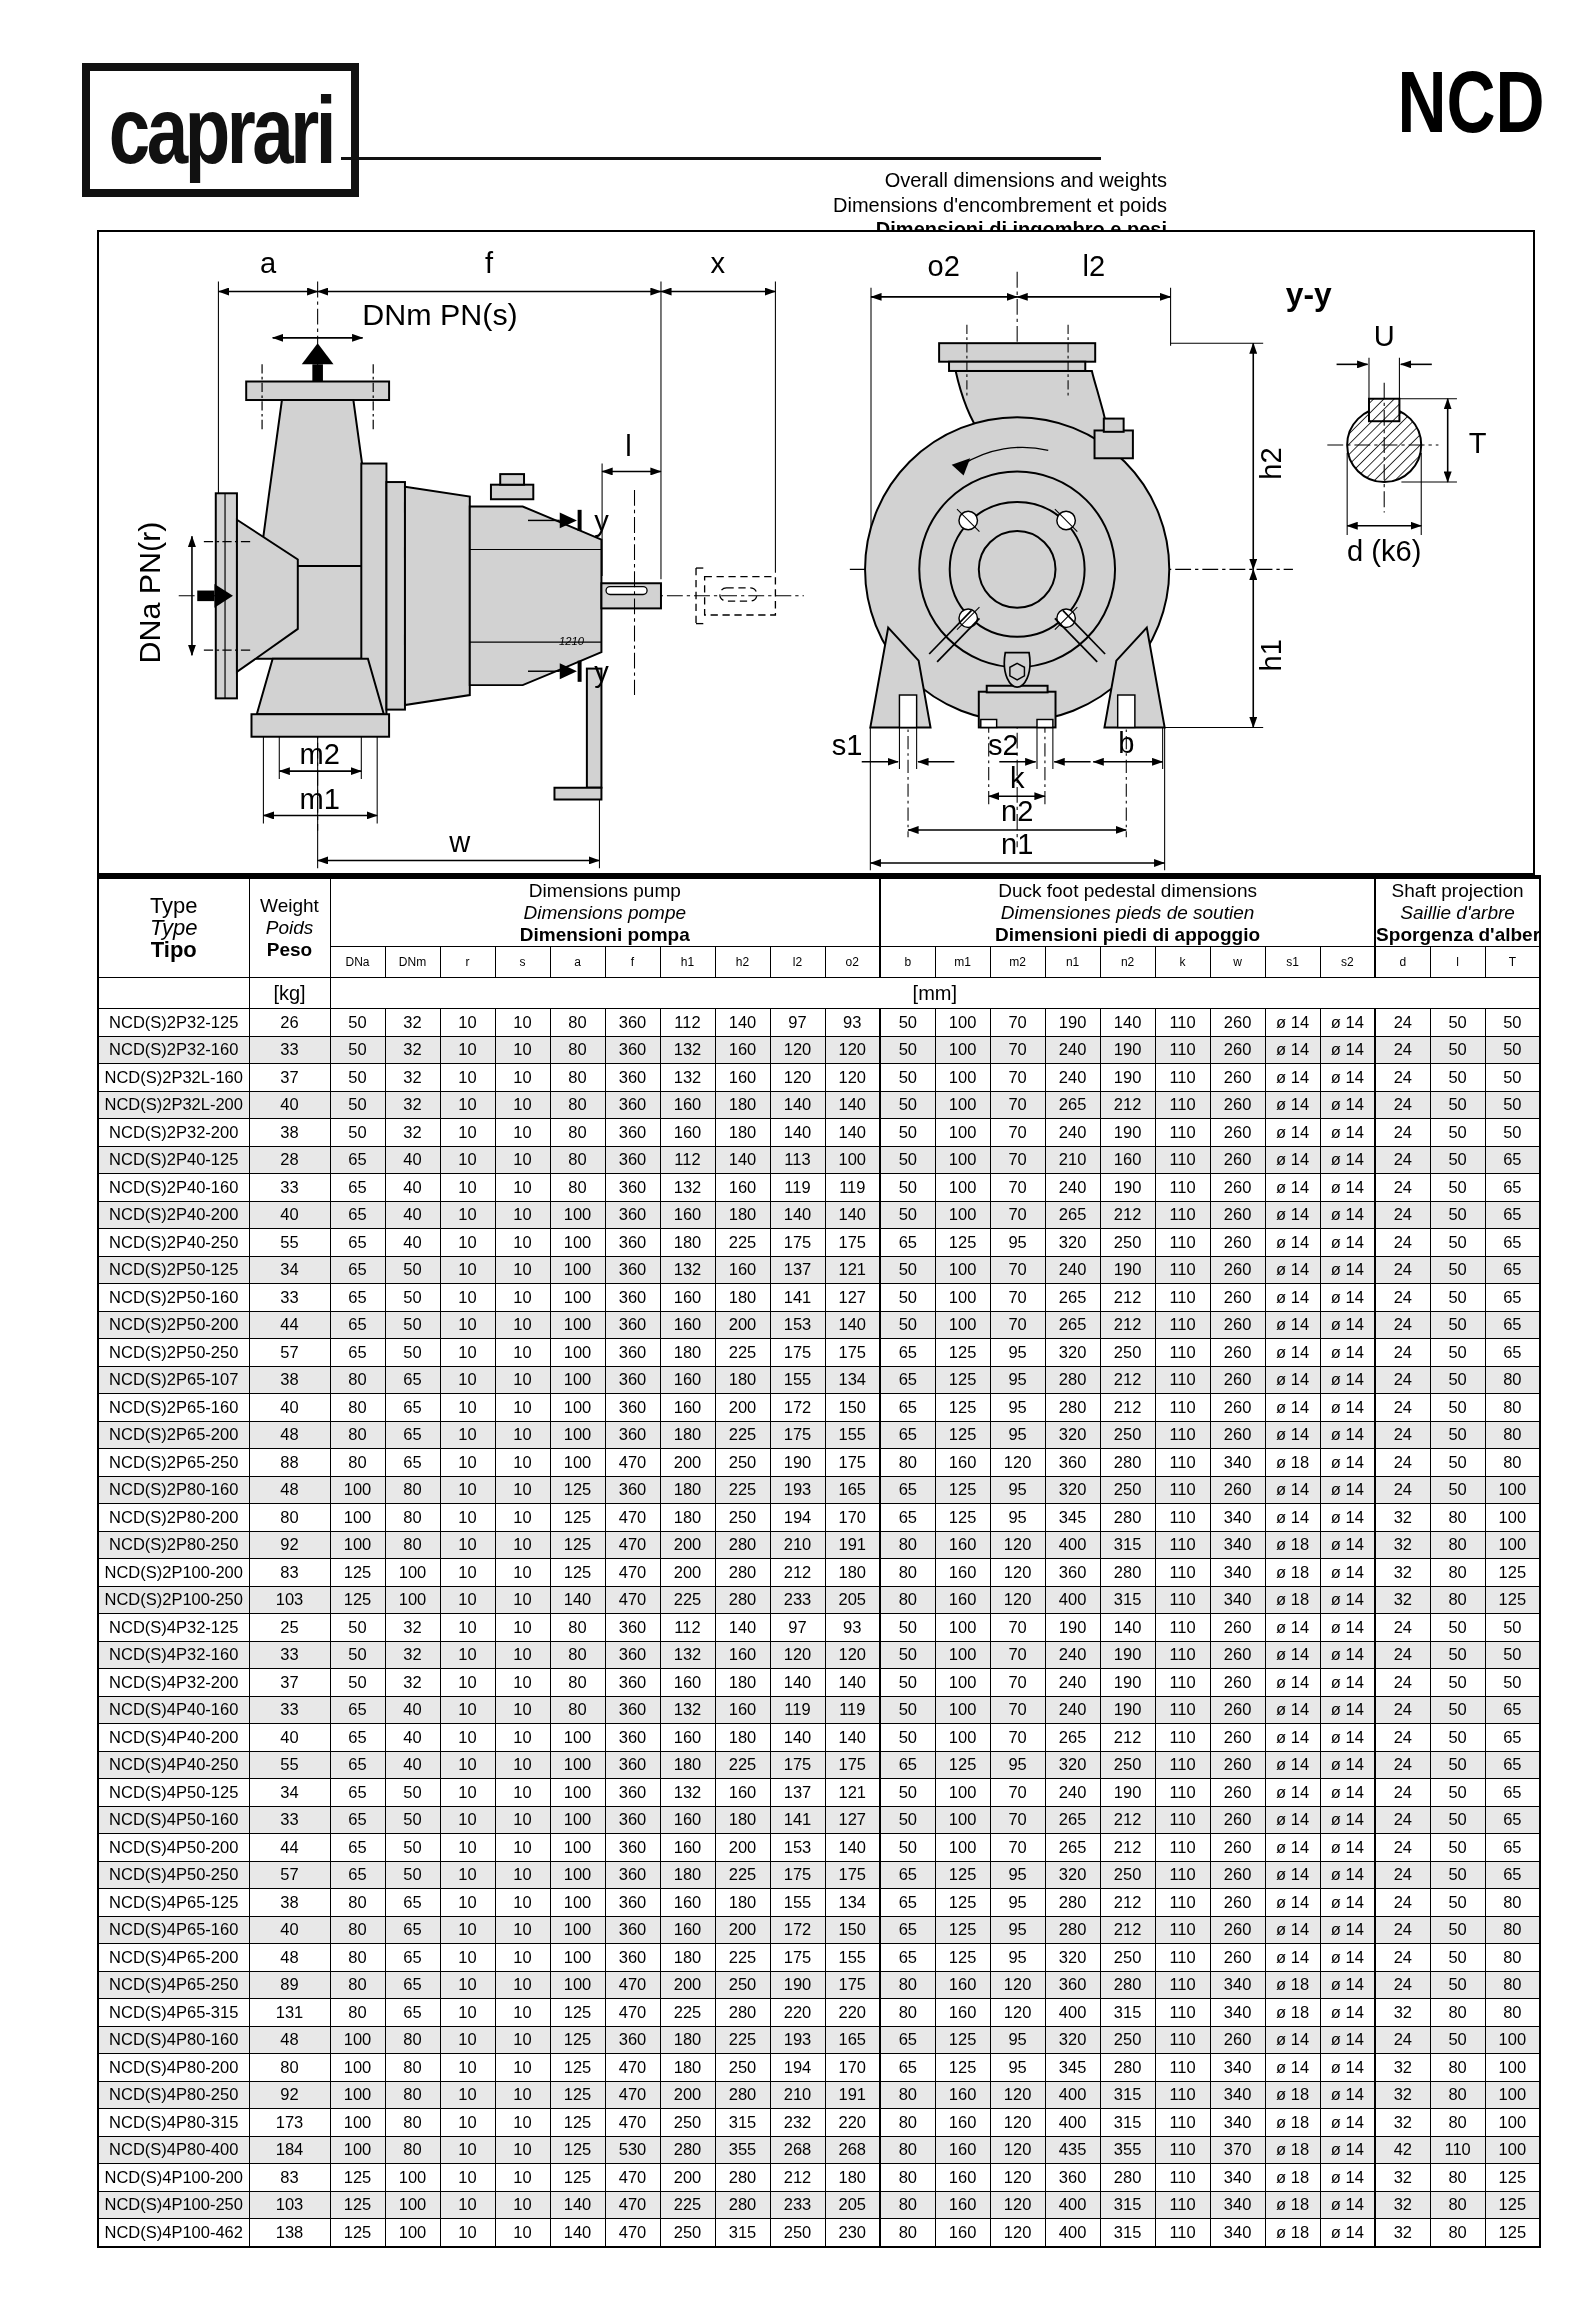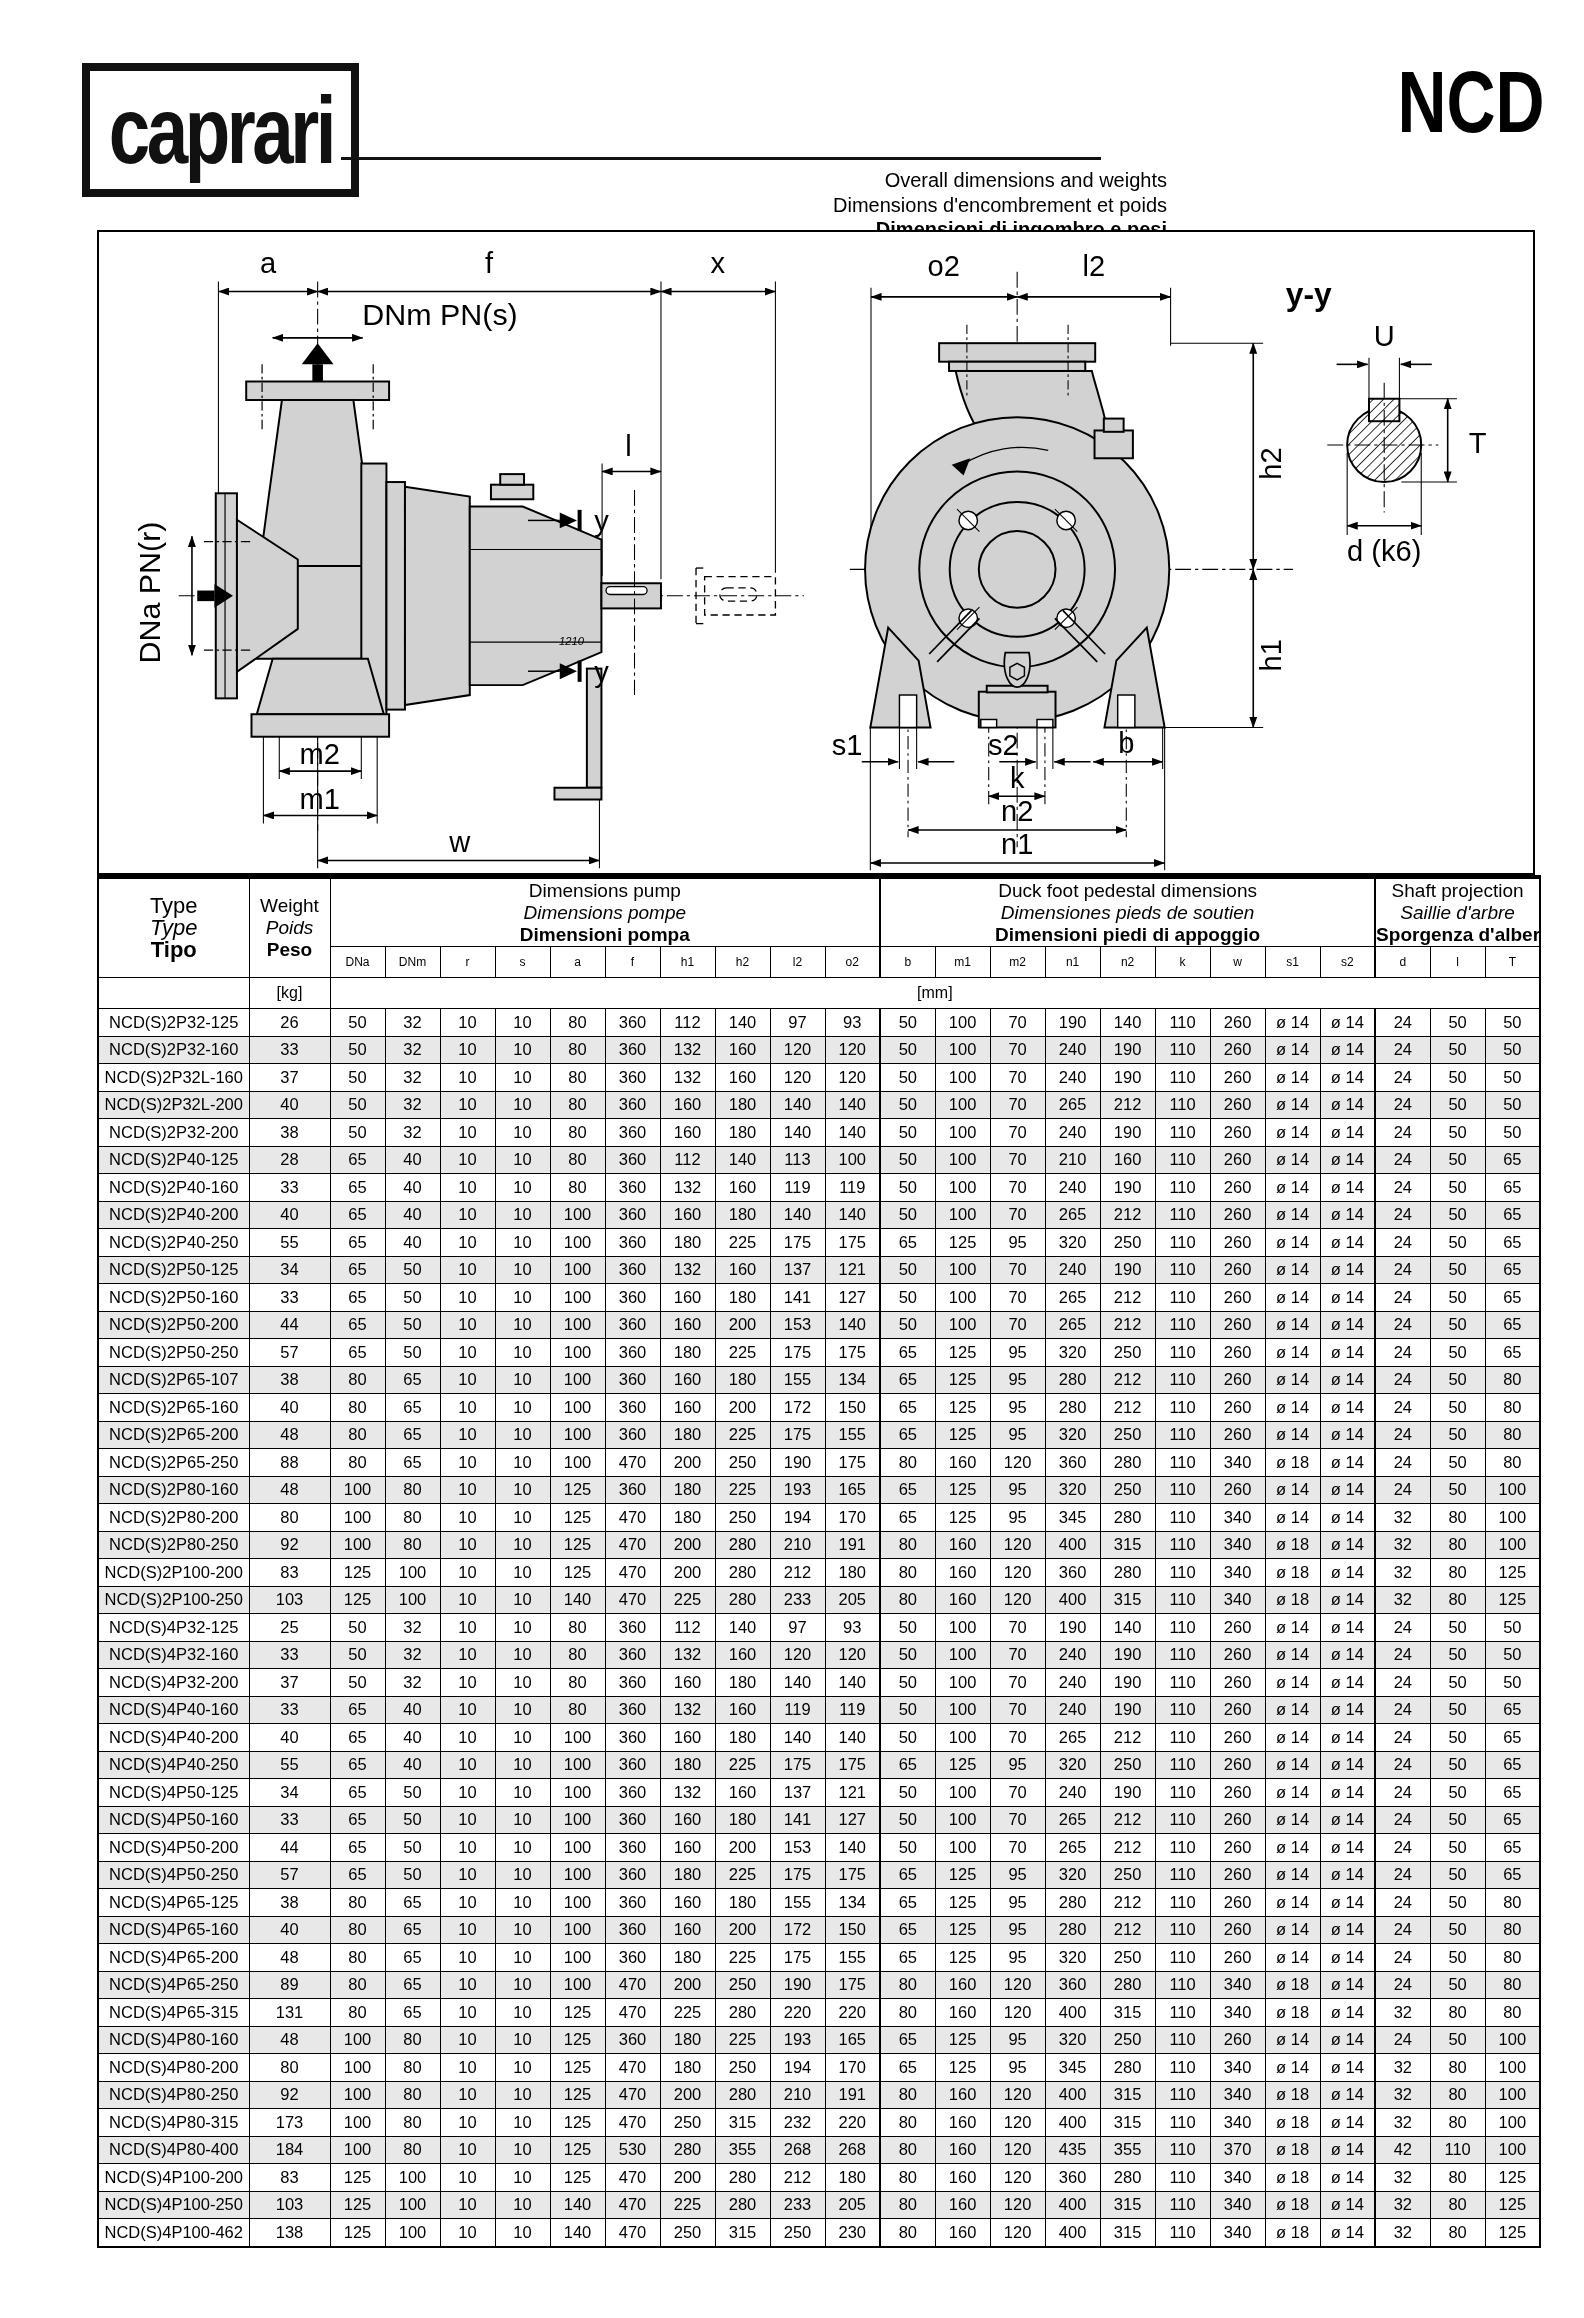--- a/index.html
+++ b/index.html
@@ -24,21 +24,21 @@
   
   #spec-table{position:absolute;left:97px;top:875px;width:1438px;border-collapse:collapse;table-layout:fixed;
      font-size:16.5px;text-align:center;}
   #spec-table th,#spec-table td{border:1.3px solid #000;padding:0;font-weight:normal;overflow:hidden;white-space:nowrap;}
   #spec-table{border:2px solid #000;border-top:4px solid #000;border-bottom:2.6px solid #000;}
   tr.group-row th{height:67px;font-size:19px;line-height:22px;vertical-align:middle;}
   tr.group-row th .it, #type-head .it, #weight-head .it{font-style:italic;}
   tr.group-row th .bd, #type-head .bd, #weight-head .bd{font-weight:bold;}
   #type-head{font-size:22px;line-height:22px;}
   tr.subcol-row th{height:30px;font-size:12px;}
-  tr.unit-row td{height:30px;font-size:16px;font-weight:bold;border-bottom:4.6px double #000;}
+  tr.unit-row td{height:30px;font-size:20px;font-weight:bold;border-bottom:4.6px double #000;}
   tbody td{height:26.5px;border-top-width:2px;border-bottom-width:2px;}
   tbody tr.alt td{background:#e8e8e8;}
   .gleft{border-left-width:2px !important;}
 </style>
 </head>
 <body>
 
 <div class="abs" id="logo-box">
   <span id="logo-text">caprari</span>
 </div>

